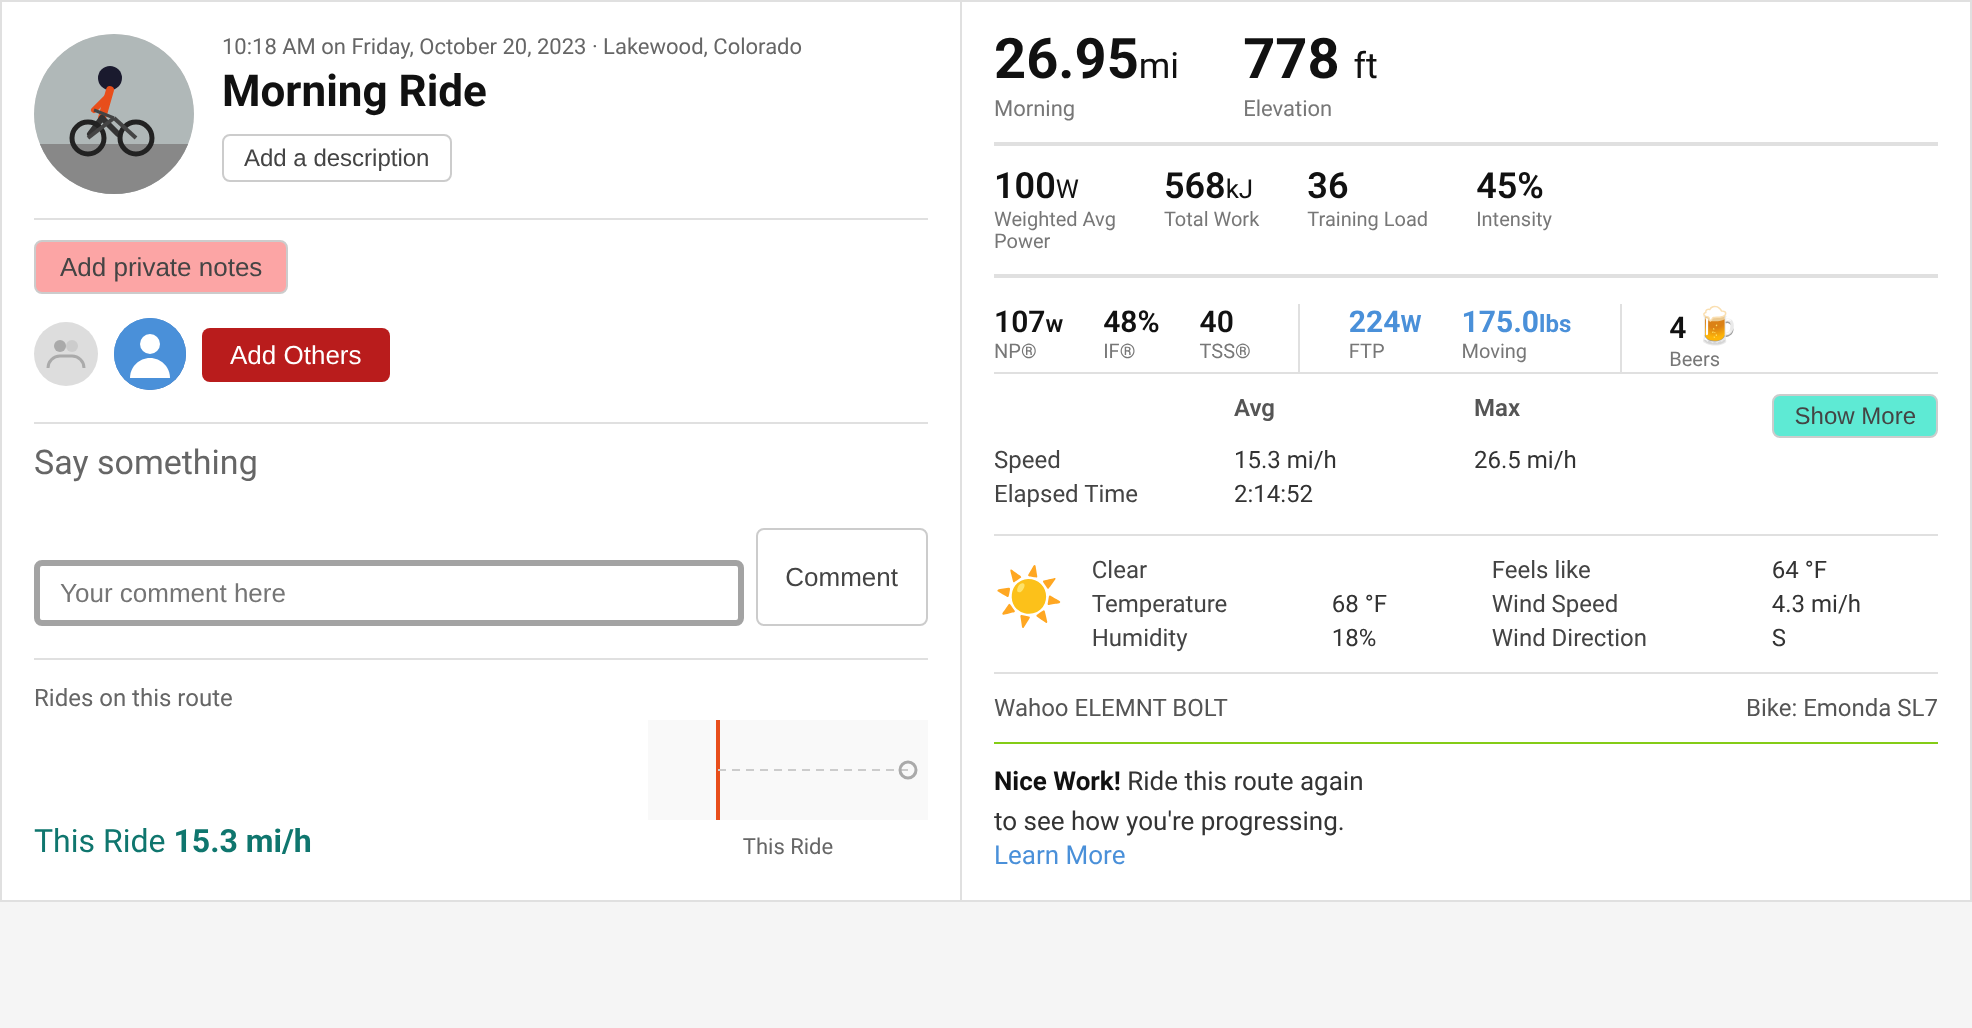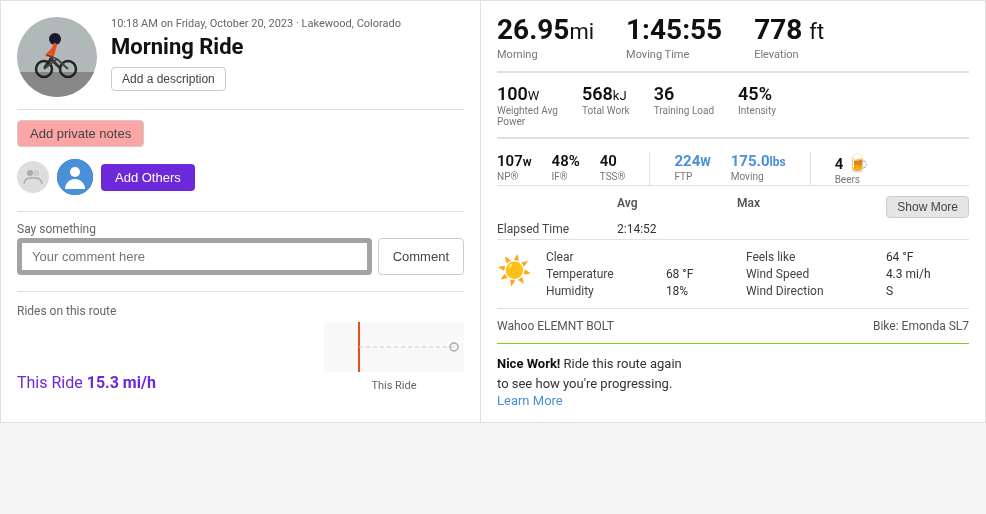--- a/index.html
+++ b/index.html
@@ -103,47 +103,48 @@
       width: 36px;
       height: 36px;
       border-radius: 50%;
       background: linear-gradient(135deg, #4a90d9, #2c5aa0);
       display: flex; align-items: center; justify-content: center;
       color: #fff;
       font-size: 14px;
       font-weight: 600;
     }
     .add-others-btn {
-      background: #6d28d9;
+      background: #b91c1c;
       color: #fff;
       border: none;
       border-radius: 4px;
       padding: 6px 14px;
       font-size: 13px;
       cursor: pointer;
       font-weight: 500;
     }
     .say-something-label {
-      font-size: 12px;
+      font-size: 17px;
       color: #666;
-      margin-bottom: 2px;
+      margin-bottom: 22px;
     }
     .comment-row {
       display: flex;
       flex-direction: row;
       gap: 6px;
       margin-bottom: 16px;
     }
     .comment-input {
       flex: 1;
-      border: 5px solid #a3a3a3;
+      border: 3px solid #a3a3a3;
       border-radius: 4px;
       padding: 6px 10px;
       font-size: 13px;
       color: #999;
+      margin-top: 16px;
     }
     .comment-btn {
       border: 1px solid #ccc;
       border-radius: 4px;
       padding: 6px 14px;
       font-size: 13px;
       color: #444;
       background: #fff;
       cursor: pointer;
     }
@@ -157,21 +158,21 @@
       margin-bottom: 4px;
     }
     .this-ride-row {
       display: flex;
       flex-direction: row;
       justify-content: space-between;
       align-items: flex-end;
     }
     .this-ride-speed {
       font-size: 16px;
-      color: #6d28d9;
+      color: #0f766e;
     }
     .this-ride-speed span {
       font-weight: 700;
     }
     .route-chart-label {
       font-size: 11px;
       color: #666;
       text-align: center;
       margin-top: 2px;
     }
@@ -193,21 +194,21 @@
       display: flex;
       flex-direction: column;
     }
     .stat-primary-value {
       font-size: 28px;
       font-weight: 700;
       color: #111;
       line-height: 1.1;
     }
     .stat-primary-value .unit {
-      font-size: 22px;
+      font-size: 18px;
       font-weight: 400;
     }
     .stat-primary-label {
       font-size: 11px;
       color: #777;
       margin-top: 2px;
     }
     .stats-secondary {
       display: flex;
       flex-direction: row;
@@ -264,37 +265,38 @@
       margin: 0 4px;
     }
     .ftp-value { color: #4a90d9; font-size: 15px; font-weight: 700; }
     .weight-value { color: #4a90d9; font-size: 15px; font-weight: 700; }
 
     
     .metrics-table {
       width: 100%;
       margin-bottom: 10px;
       border-bottom: 1px solid #e0e0e0;
+      padding-bottom: 10px;
     }
     .metrics-table-header {
       display: flex;
       flex-direction: row;
       margin-bottom: 4px;
     }
     .metrics-col-label { width: 120px; }
     .metrics-col-avg { width: 120px; font-size: 12px; font-weight: 600; color: #555; }
     .metrics-col-max { width: 120px; font-size: 12px; font-weight: 600; color: #555; }
     .metrics-col-actions { flex: 1; display: flex; justify-content: flex-end; }
     .show-more-btn {
       border: 1px solid #ccc;
       border-radius: 4px;
       padding: 3px 10px;
       font-size: 12px;
       color: #444;
-      background: #e5e5e5;
+      background: #5eead4;
       cursor: pointer;
     }
     .metrics-row {
       display: flex;
       flex-direction: row;
       margin-bottom: 3px;
     }
     .metrics-row-label { width: 120px; font-size: 12px; color: #444; }
     .metrics-row-avg { width: 120px; font-size: 12px; color: #333; }
     .metrics-row-max { width: 120px; font-size: 12px; color: #333; }
@@ -452,24 +454,20 @@
   <div class="right-panel">
 
     <div class="stats-top">
       <div class="stat-primary">
         <div class="stat-primary-value">
           <span>26.95</span><span class="unit">mi</span>
         </div>
         <div class="stat-primary-label">Morning</div>
       </div>
       <div class="stat-primary">
-        <div class="stat-primary-value">1:45:55</div>
-        <div class="stat-primary-label">Moving Time</div>
-      </div>
-      <div class="stat-primary">
         <div class="stat-primary-value">
           <span>778</span> <span class="unit">ft</span>
         </div>
         <div class="stat-primary-label">Elevation</div>
       </div>
     </div>
 
     <div class="stats-secondary">
       <div class="stat-secondary">
         <div class="stat-secondary-value">
@@ -534,20 +532,25 @@
     <div class="metrics-table">
       <div class="metrics-table-header">
         <div class="metrics-col-label"></div>
         <div class="metrics-col-avg">Avg</div>
         <div class="metrics-col-max">Max</div>
         <div class="metrics-col-actions">
           <button class="show-more-btn">Show More</button>
         </div>
       </div>
       <div class="metrics-row">
+        <div class="metrics-row-label">Speed</div>
+        <div class="metrics-row-avg">15.3 mi/h</div>
+        <div class="metrics-row-max">26.5 mi/h</div>
+      </div>
+      <div class="metrics-row">
         <div class="metrics-row-label">Elapsed Time</div>
         <div class="metrics-row-avg">2:14:52</div>
         <div class="metrics-row-max"></div>
       </div>
     </div>
 
     <div class="weather-row">
       <div class="weather-icon">☀️</div>
       <div class="weather-grid">
         <div class="weather-item-label">Clear</div>

